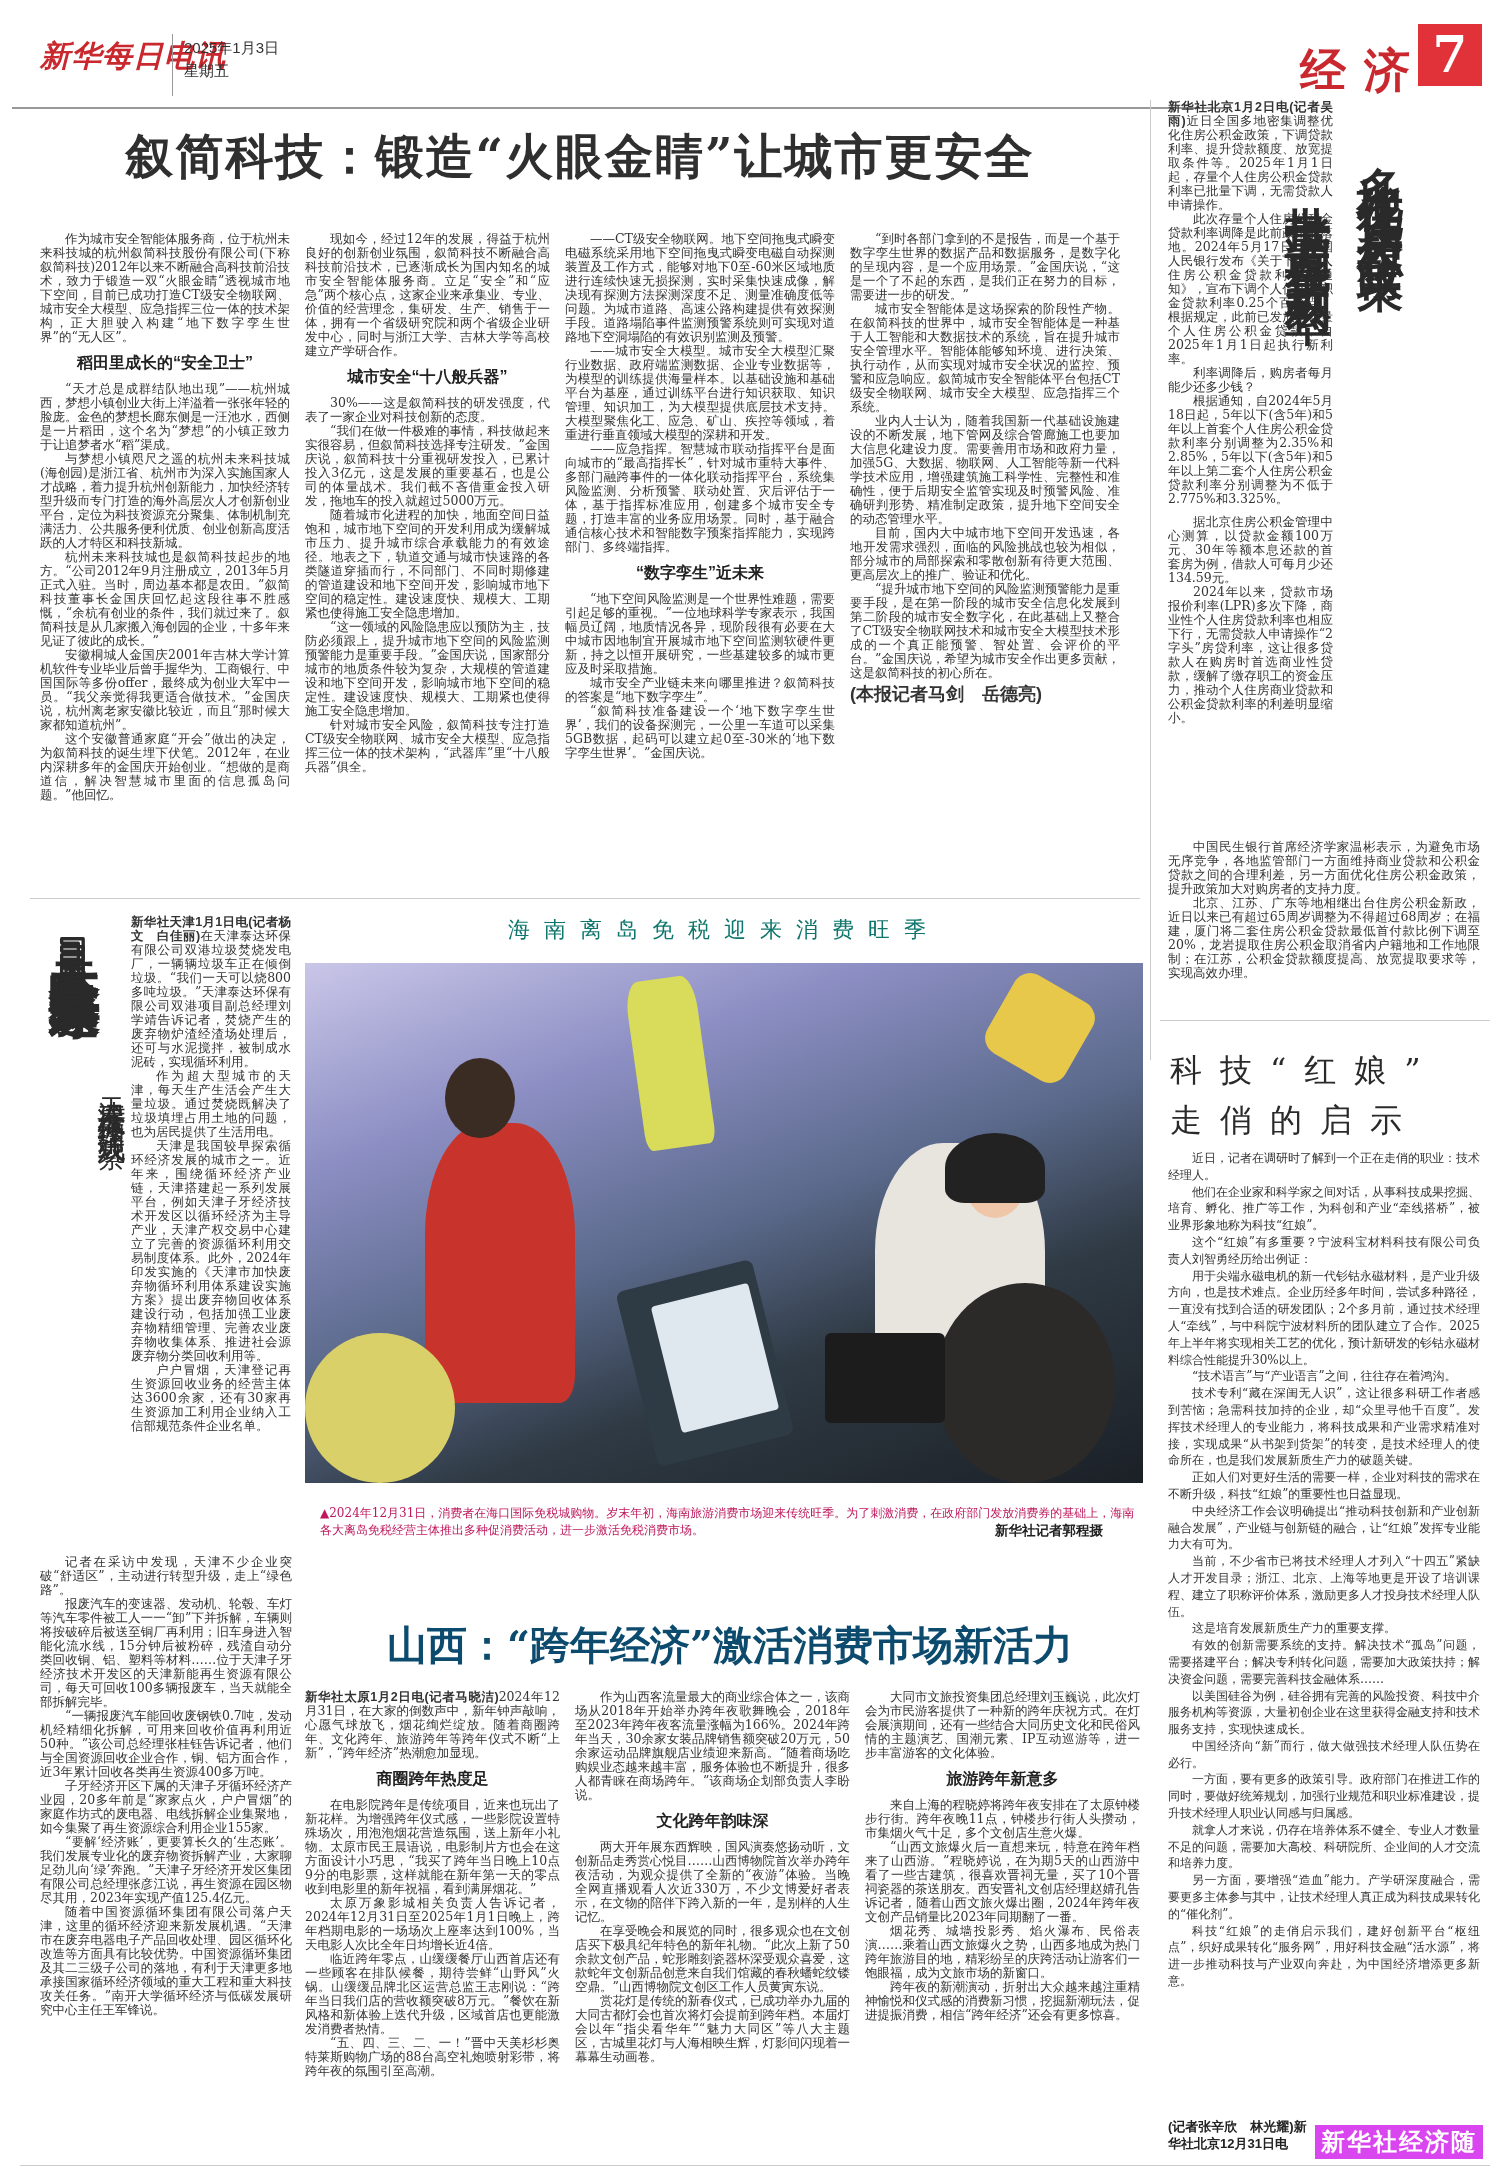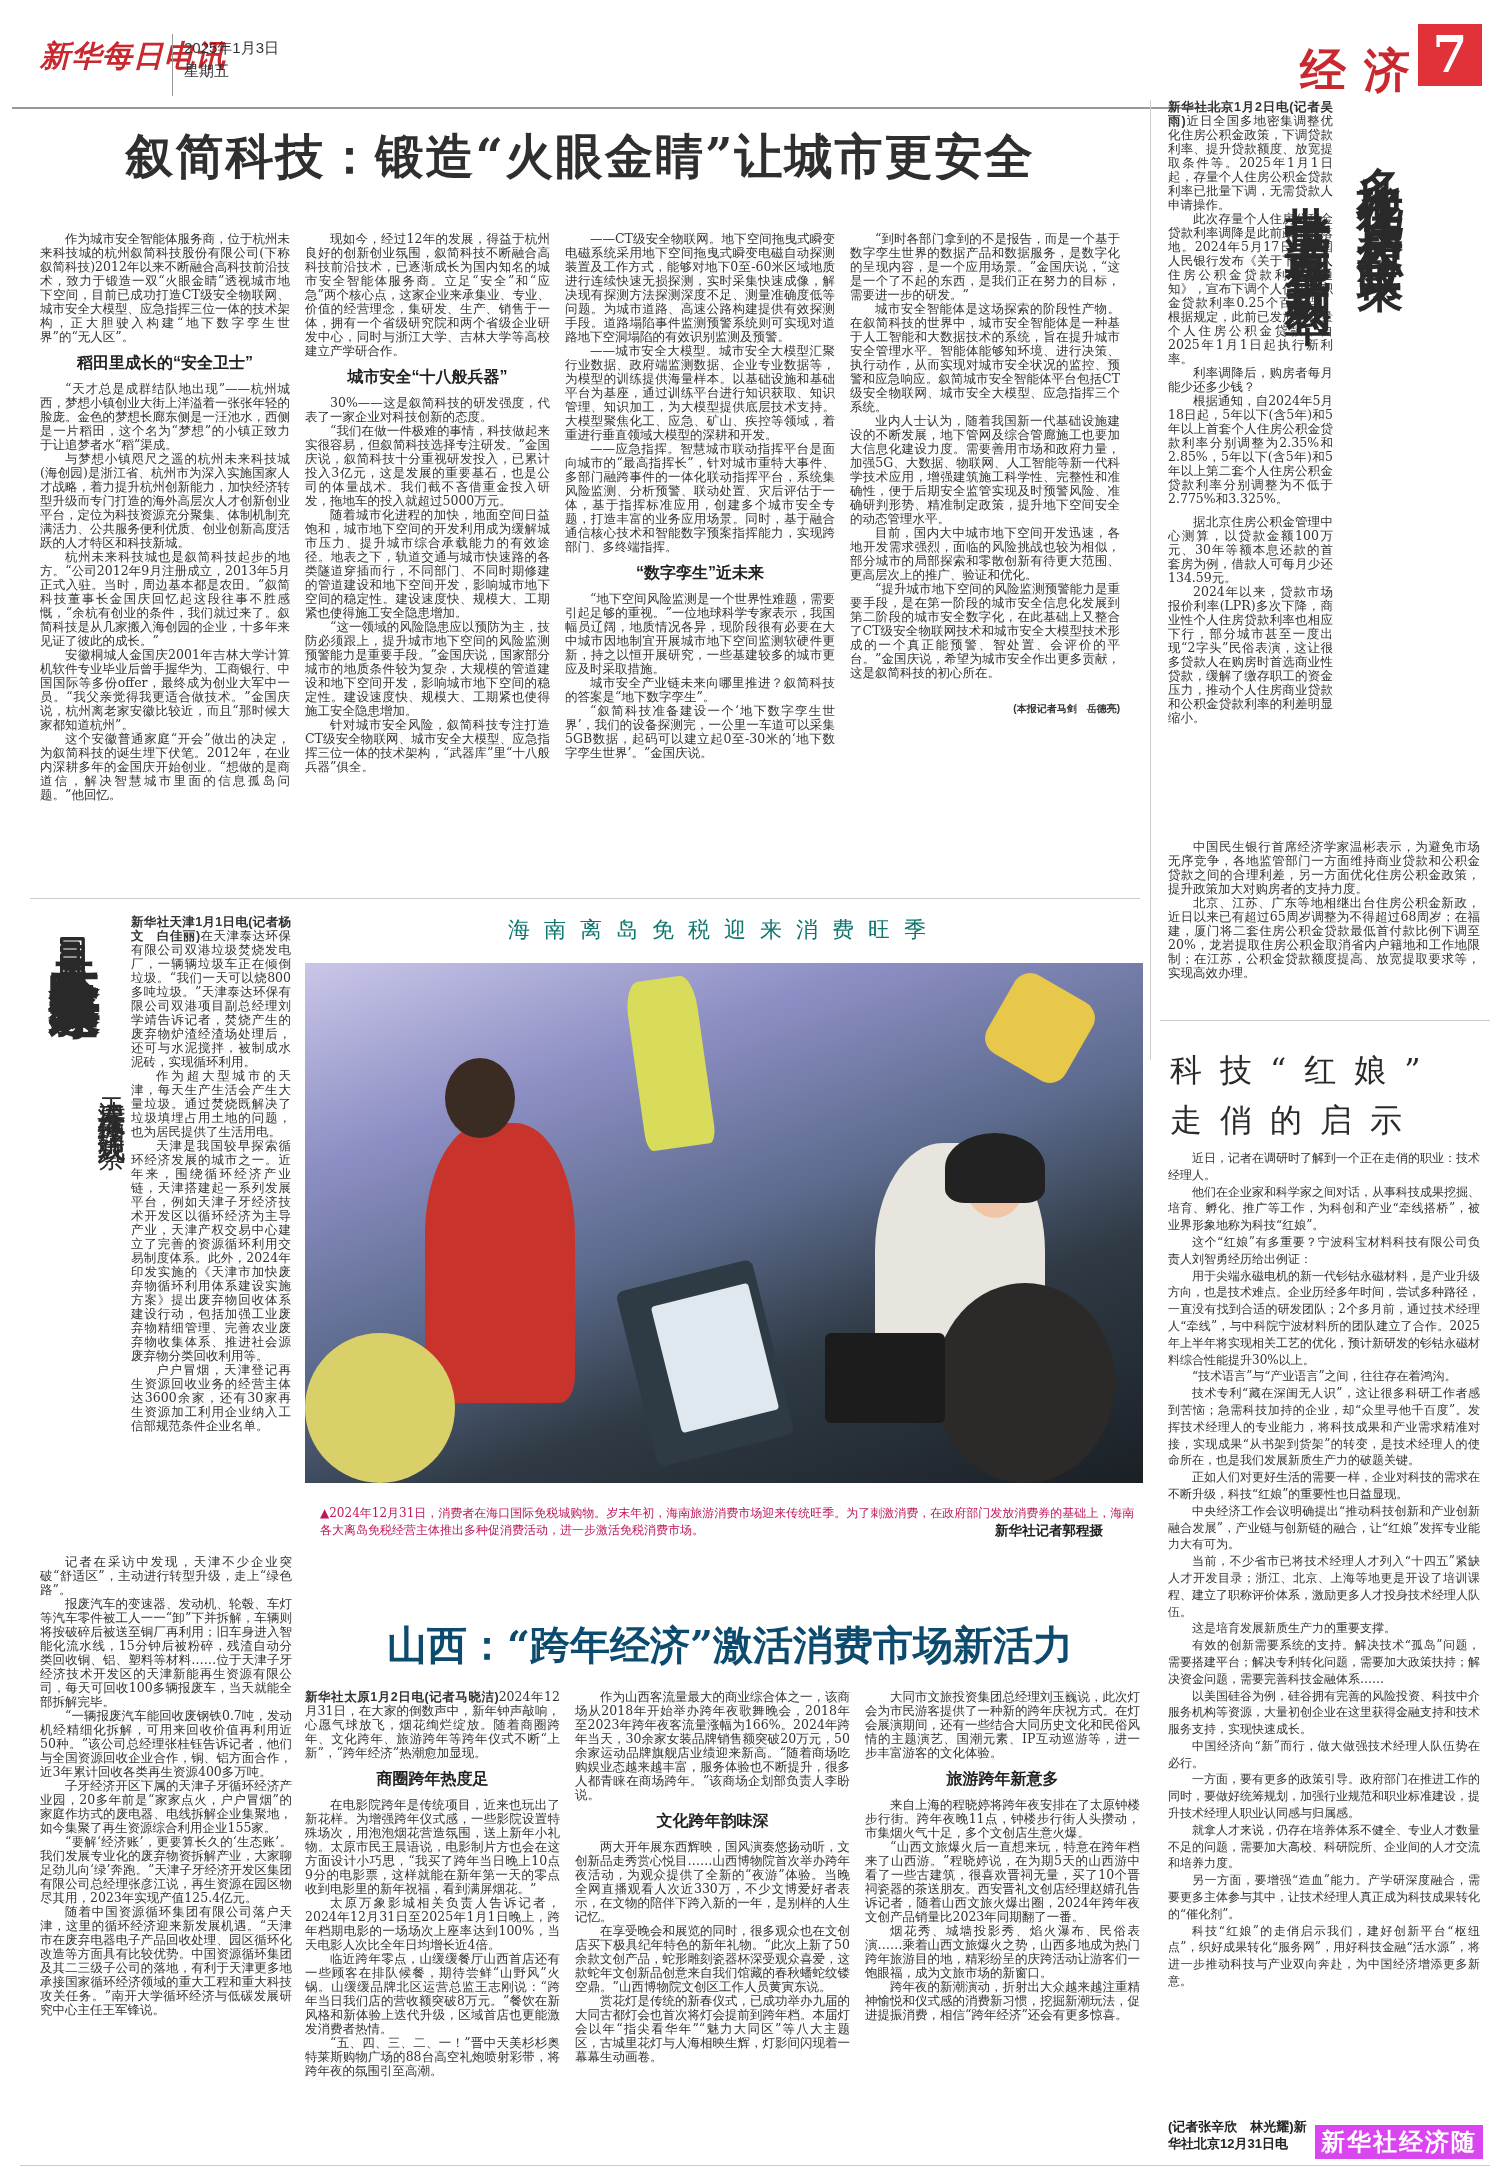--- a/index.html
+++ b/index.html
@@ -9,21 +9,21 @@
   .masthead-sep{left:172px;top:34px;width:1px;height:62px;background:#999;}
   .masthead-date{left:184px;top:36px;font-size:15px;font-family:"Liberation Sans",sans-serif;color:#333;line-height:23px;}
   .rule-top{left:12px;top:107px;width:1220px;height:2px;background:#999;}
   .section-name{left:1300px;top:40px;font-size:46px;color:#c8282e;font-weight:bold;letter-spacing:18px;font-family:"DejaVu Serif",serif;}
   .page-num{left:1418px;top:24px;width:64px;height:62px;background:#e03238;color:#fff;font-size:50px;font-weight:bold;text-align:center;line-height:62px;font-family:"DejaVu Serif",serif;}
   .headline-main{left:40px;top:125px;width:1080px;font-size:48px;font-weight:bold;color:#2f2f2f;letter-spacing:2px;text-align:center;font-family:"DejaVu Serif",serif;}
   .col{font-size:12.5px;line-height:14px;text-align:justify;color:#333;overflow:hidden;}
   .col p{margin:0;text-indent:2em;}
   .col .sub{font-family:"Liberation Sans",sans-serif;font-weight:bold;font-size:16px;text-align:center;margin:12px 0 12px;text-indent:0;color:#222;}
   .col .lead{font-family:"Liberation Sans",sans-serif;font-weight:bold;}
-  .byline{font-family:"Liberation Sans",sans-serif;font-weight:bold;font-size:10px;text-align:right;margin-top:22px;}
+  .byline{font-family:"Liberation Sans",sans-serif;font-weight:bold;font-size:18px;margin-top:7px;}
   .vhead{writing-mode:vertical-rl;font-weight:bold;color:#2a2a2a;font-family:"DejaVu Serif",serif;}
   .photo{left:305px;top:963px;width:838px;height:520px;overflow:hidden;background:linear-gradient(160deg,#c9c6e8 0%,#8d8fc4 25%,#5b6a8c 50%,#2f3a44 70%,#1b2026 100%);}
   .photo .shape{position:absolute;border-radius:50%;}
   .photo-title{left:305px;top:915px;width:838px;text-align:center;font-size:22px;letter-spacing:14px;color:#0f766e;font-family:"DejaVu Serif",serif;}
   .caption{left:320px;top:1505px;width:820px;font-size:12px;line-height:17px;color:#be185d;}
   .caption-credit{left:995px;top:1522px;font-family:"Liberation Sans",sans-serif;font-weight:bold;font-size:13.5px;color:#222;}
   .headline-shanxi{left:300px;top:1618px;width:860px;text-align:center;font-size:40px;font-weight:bold;color:#0c4a6e;font-family:"DejaVu Serif",serif;}
   .essay-title{left:1170px;top:1045px;width:310px;font-size:32px;line-height:50px;letter-spacing:18px;color:#2a2a2a;font-family:"DejaVu Serif",serif;}
   .badge{left:1315px;top:2125px;width:168px;height:34px;background:#d946ef;color:#fff;font-family:"Liberation Sans",sans-serif;font-size:24px;font-weight:bold;text-align:center;line-height:34px;letter-spacing:2px;}
   .vline{width:1px;background:#ccc;}
@@ -85,21 +85,21 @@
 <div class="abs col" style="left:1168px;top:100px;width:165px;height:410px;">
   <p style="text-indent:0"><span class="lead">新华社北京1月2日电(记者吴雨)</span><span>近日全国多地密集调整优化住房公积金政策，下调贷款利率、提升贷款额度、放宽提取条件等。2025年1月1日起，存量个人住房公积金贷款利率已批量下调，无需贷款人申请操作。</span></p>
   <p>此次存量个人住房公积金贷款利率调降是此前政策的落地。2024年5月17日，中国人民银行发布《关于下调个人住房公积金贷款利率的通知》，宣布下调个人住房公积金贷款利率0.25个百分点。根据规定，此前已发放的存量个人住房公积金贷款，自2025年1月1日起执行新利率。</p>
   <p>利率调降后，购房者每月能少还多少钱？</p>
   <p>根据通知，自2024年5月18日起，5年以下(含5年)和5年以上首套个人住房公积金贷款利率分别调整为2.35%和2.85%，5年以下(含5年)和5年以上第二套个人住房公积金贷款利率分别调整为不低于2.775%和3.325%。</p>
 </div>
 <div class="abs vhead" style="left:1350px;top:130px;font-size:46px;letter-spacing:10px;height:700px;">多地优化住房公积金政策</div>
 <div class="abs vhead" style="left:1278px;top:170px;font-size:46px;letter-spacing:10px;height:660px;">批量下调存量贷款利率</div>
 <div class="abs col" style="left:1168px;top:515px;width:165px;height:330px;">
   <p>据北京住房公积金管理中心测算，以贷款金额100万元、30年等额本息还款的首套房为例，借款人可每月少还134.59元。</p>
-  <p>2024年以来，贷款市场报价利率(LPR)多次下降，商业性个人住房贷款利率也相应下行，部分城市甚至一度出现“2字头”民俗表演，这让很多贷款人在购房时首选商业性贷款，缓解了缴存职工的资金压力，推动个人住房商业贷款和公积金贷款利率的利差明显缩小。</p>
+  <p>2024年以来，贷款市场报价利率(LPR)多次下降，商业性个人住房贷款利率也相应下行，无需贷款人申请操作“2字头”房贷利率，这让很多贷款人在购房时首选商业性贷款，缓解了缴存职工的资金压力，推动个人住房商业贷款和公积金贷款利率的利差明显缩小。</p>
 </div>
 <div class="abs col" style="left:1168px;top:840px;width:312px;height:170px;">
   <p>中国民生银行首席经济学家温彬表示，为避免市场无序竞争，各地监管部门一方面维持商业贷款和公积金贷款之间的合理利差，另一方面优化住房公积金政策，提升政策加大对购房者的支持力度。</p>
   <p>北京、江苏、广东等地相继出台住房公积金新政，近日以来已有超过65周岁调整为不得超过68周岁；在福建，厦门将二套住房公积金贷款最低首付款比例下调至20%，龙岩提取住房公积金取消省内户籍地和工作地限制；在江苏，公积金贷款额度提高、放宽提取要求等，实现高效办理。</p>
 
 </div>
 
 <div class="abs hline" style="left:30px;top:898px;width:1110px;"></div>
 <div class="abs vhead" style="left:40px;top:920px;font-size:52px;letter-spacing:2px;height:620px;">吞『废』吐『金』追『新』逐『绿』</div>
 <div class="abs vhead" style="left:92px;top:1075px;font-size:28px;letter-spacing:4px;height:400px;font-family:'Liberation Sans',sans-serif;font-weight:normal;">天津发展循环经济一线观察</div>

